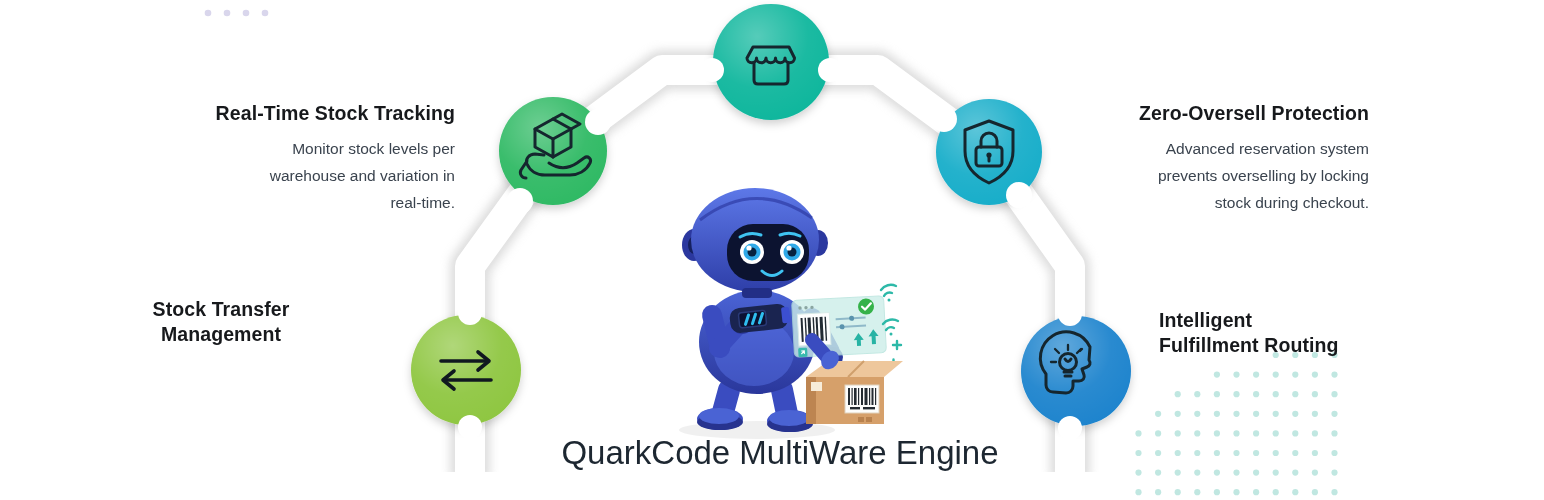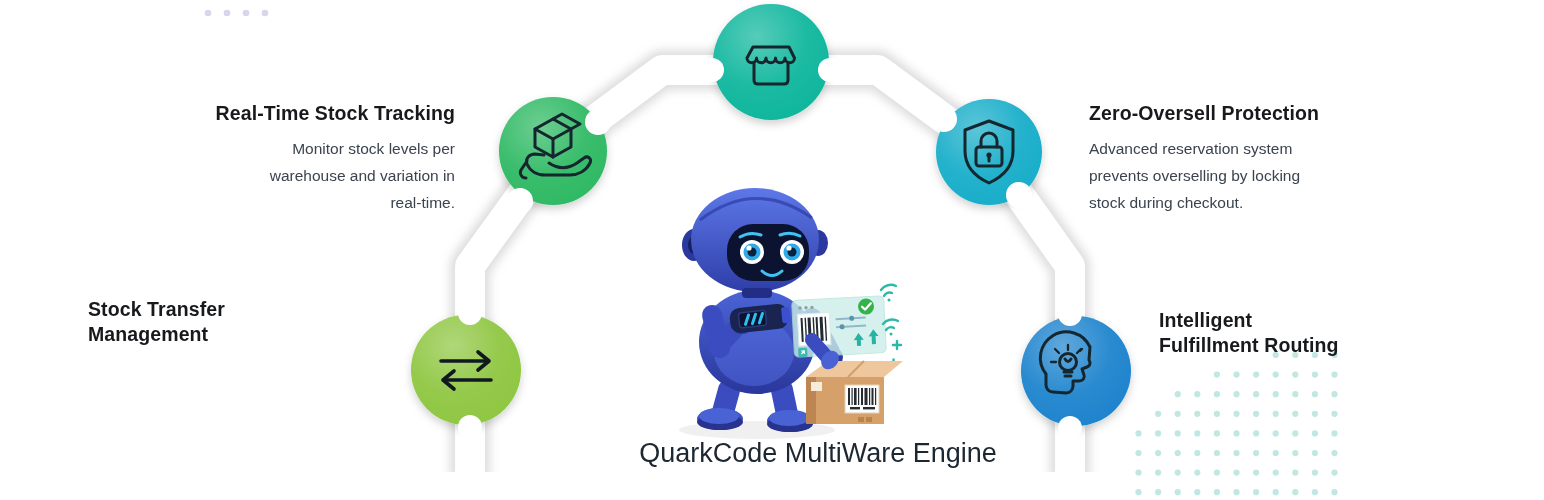--- a/index.html
+++ b/index.html
@@ -11,26 +11,26 @@
   .ft{position:absolute;z-index:3;}
   .ft h3{
     margin:0 0 9px 0;font-size:19.5px;line-height:25px;color:#17191c;
     font-weight:700;white-space:pre-line;letter-spacing:.1px;
   }
   .ft p{
     margin:0;font-size:15.5px;line-height:27px;color:#3a434e;
     white-space:pre-line;
   }
   .ft-tl{left:165px;top:101px;width:290px;text-align:right;}
-  .ft-tr{left:1089px;top:101px;width:280px;text-align:left;}
-  .ft-bl{left:88px;top:297px;width:290px;text-align:left;}
+  .ft-tr{left:1089px;top:101px;width:280px;text-align:right;}
+  .ft-bl{left:76px;top:297px;width:290px;text-align:center;}
   .ft-br{left:1159px;top:308px;width:240px;text-align:left;}
   .title{
-    position:absolute;left:818px;top:437px;transform:translateX(-50%);
-    font-size:27px;line-height:32px;color:#1d2731;white-space:nowrap;z-index:3;
+    position:absolute;left:780px;top:437px;transform:translateX(-50%);
+    font-size:33px;line-height:32px;color:#1d2731;white-space:nowrap;z-index:3;
     font-weight:400;
   }
   .icon-stroke{fill:none;stroke:#15262e;stroke-width:3;stroke-linecap:round;stroke-linejoin:round;}
 </style>
 </head>
 <body>
 
 <div class="canvas">
 
   <svg class="scene" width="1544" height="500" viewBox="0 0 1544 500">

